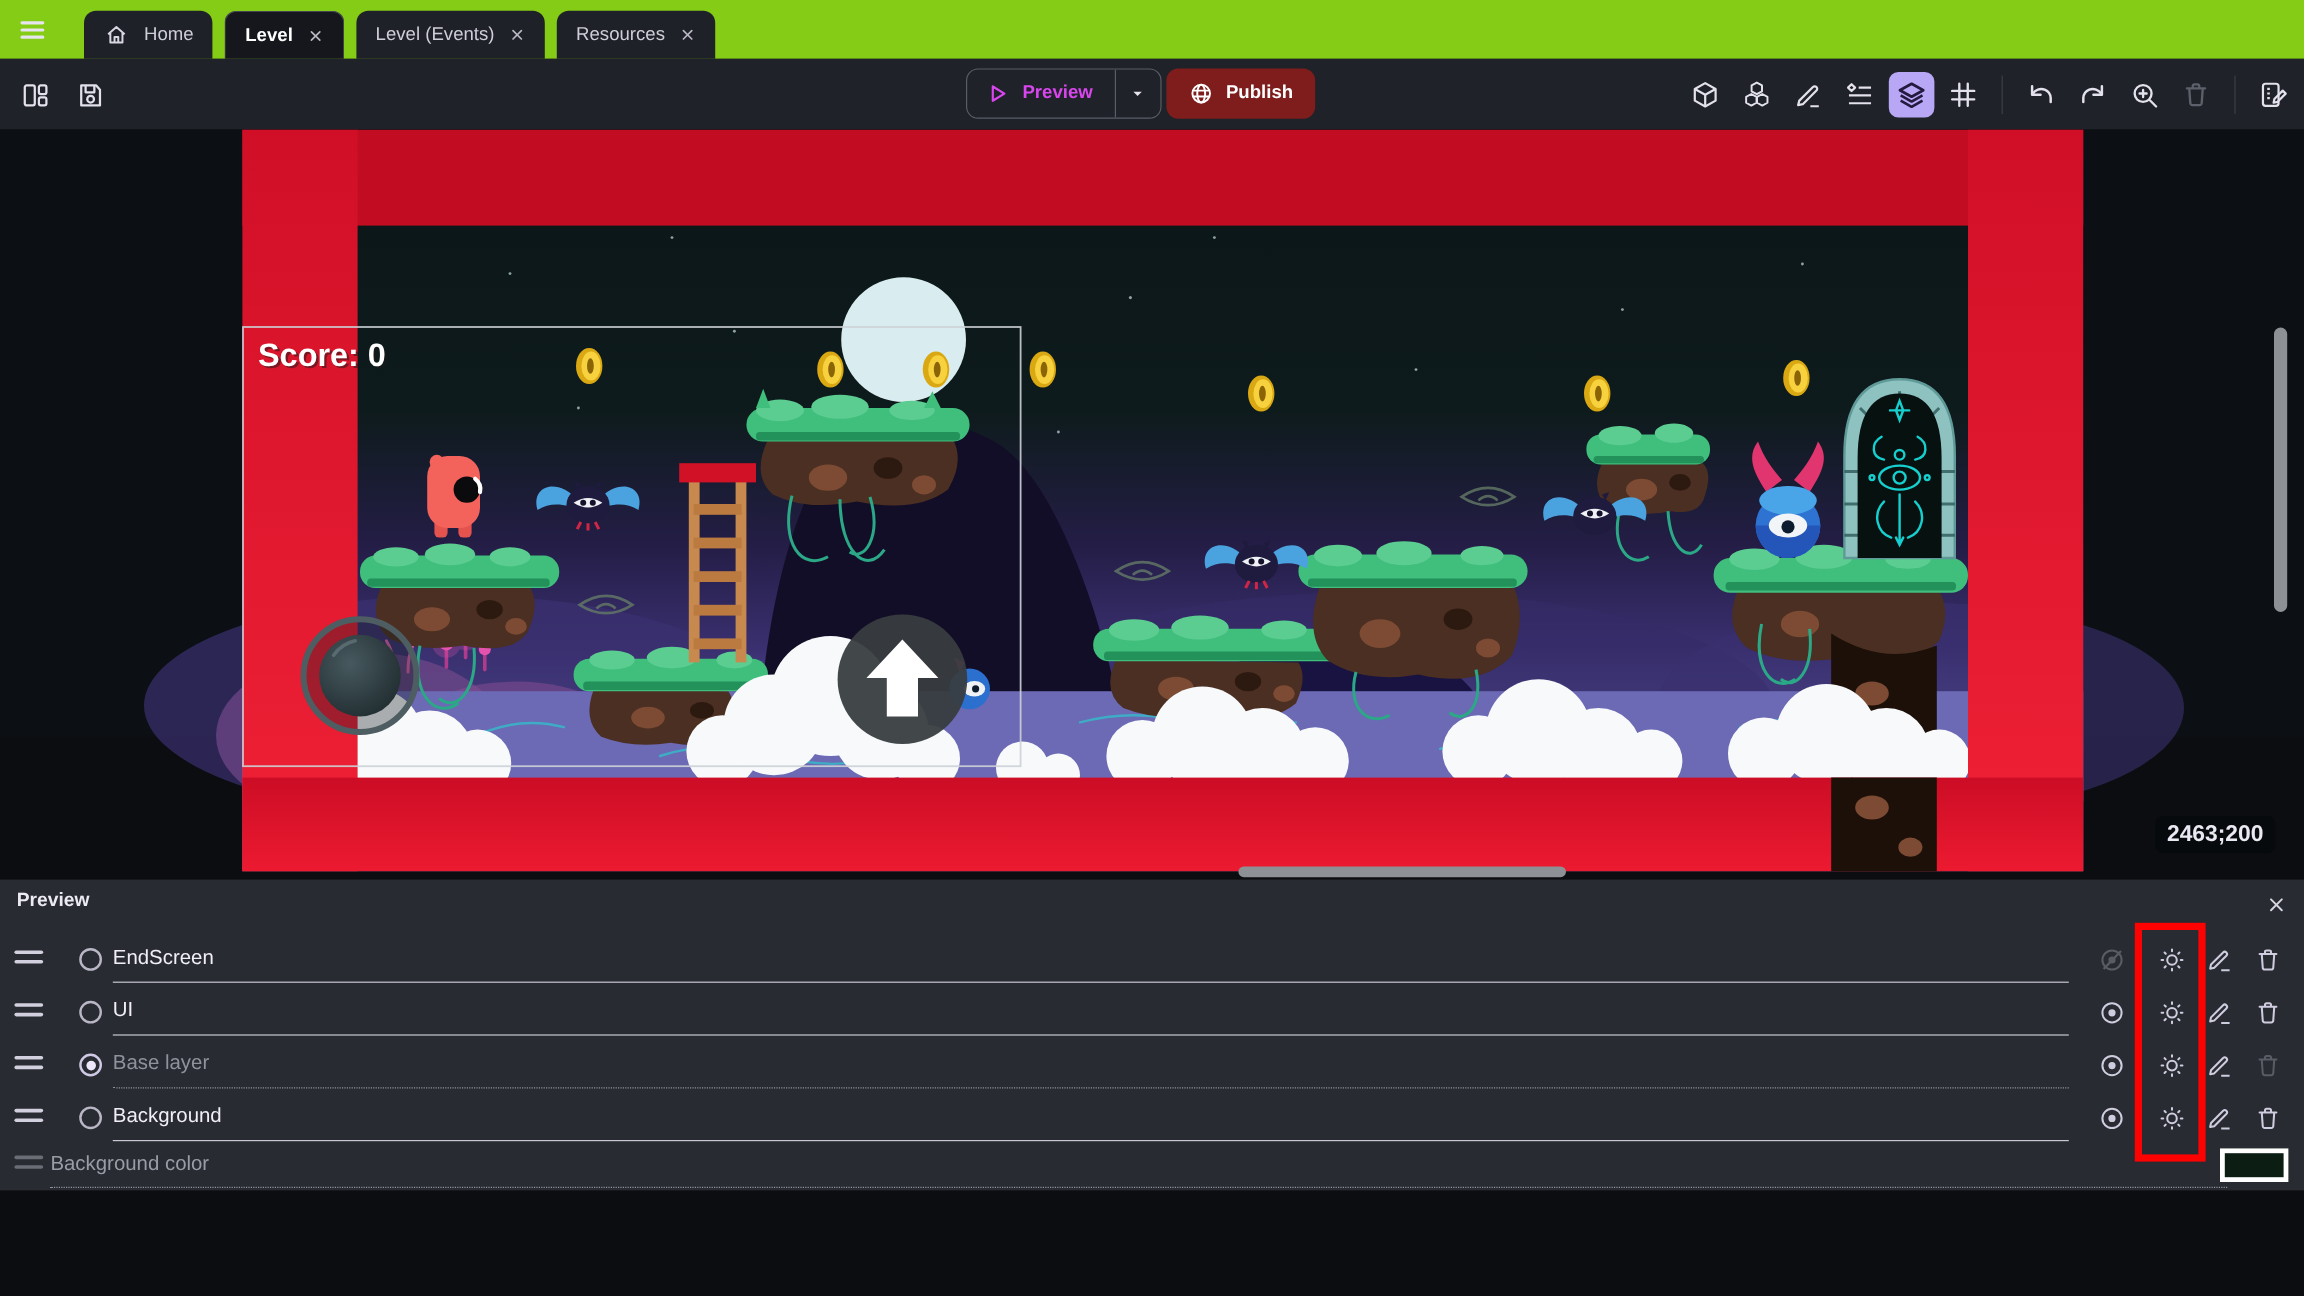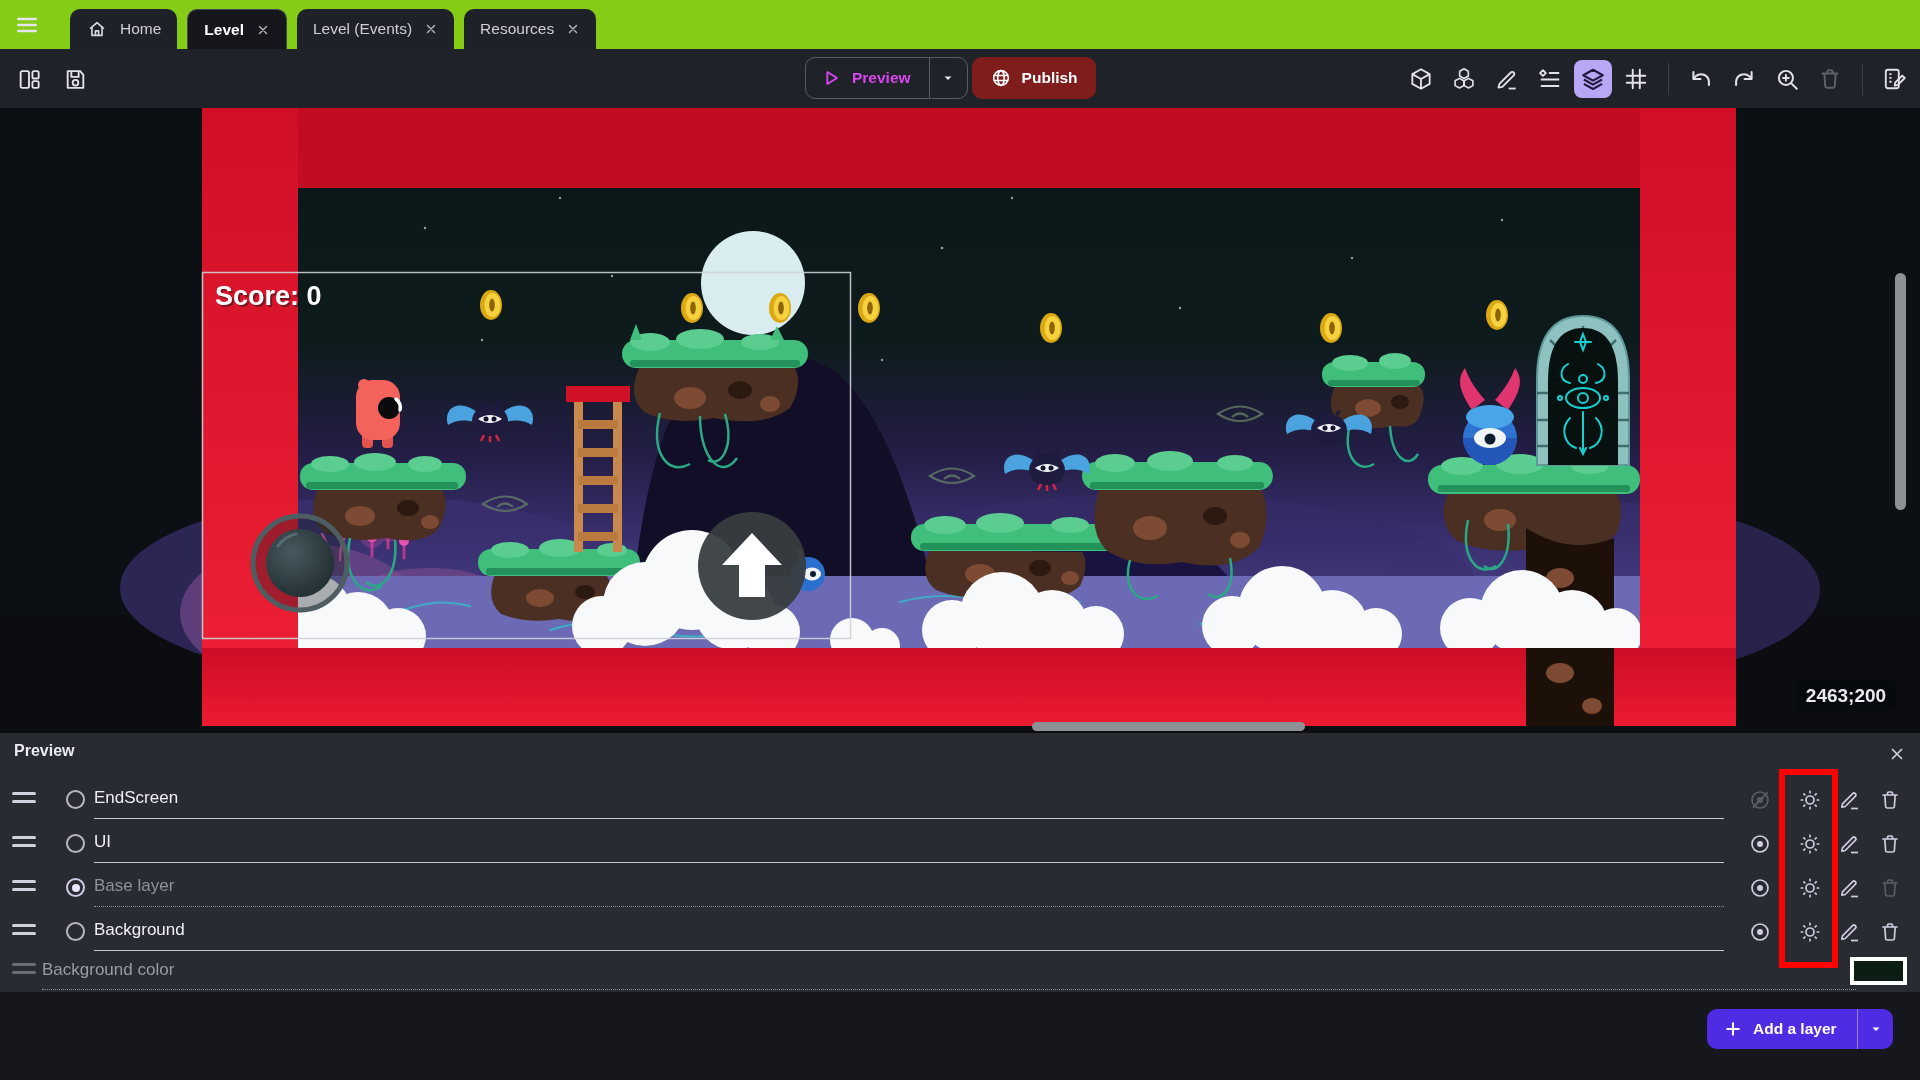--- a/index.html
+++ b/index.html
@@ -787,31 +787,14 @@
           <i></i>
         </span>
       <span class="bgcolor-label">Background color</span>
       <span class="bgcolor-underline"></span>
     </div>
     <div class="swatch" style="background:#0c1d14"></div>
   </div>
 
   <div class="annotation"></div>
 
-  <div class="footer">
-    <div class="add-layer">
-      <div class="add-main">
-        <span>
-          <svg width="20" height="20" viewBox="0 0 24 24" stroke="currentColor" stroke-width="2.4" stroke-linecap="round" fill="none">
-              <path d="M12 5v14M5 12h14"></path>
-            </svg>
-        </span>
-        <span>Add a layer</span>
-      </div>
-      <div class="add-caret">
-        <svg width="14" height="14" viewBox="0 0 24 24" fill="currentColor">
-            <path d="M6 9.5l6 6 6-6z"></path>
-          </svg>
-      </div>
-    </div>
-  </div>
 
 </div>
 
 </body></html>

